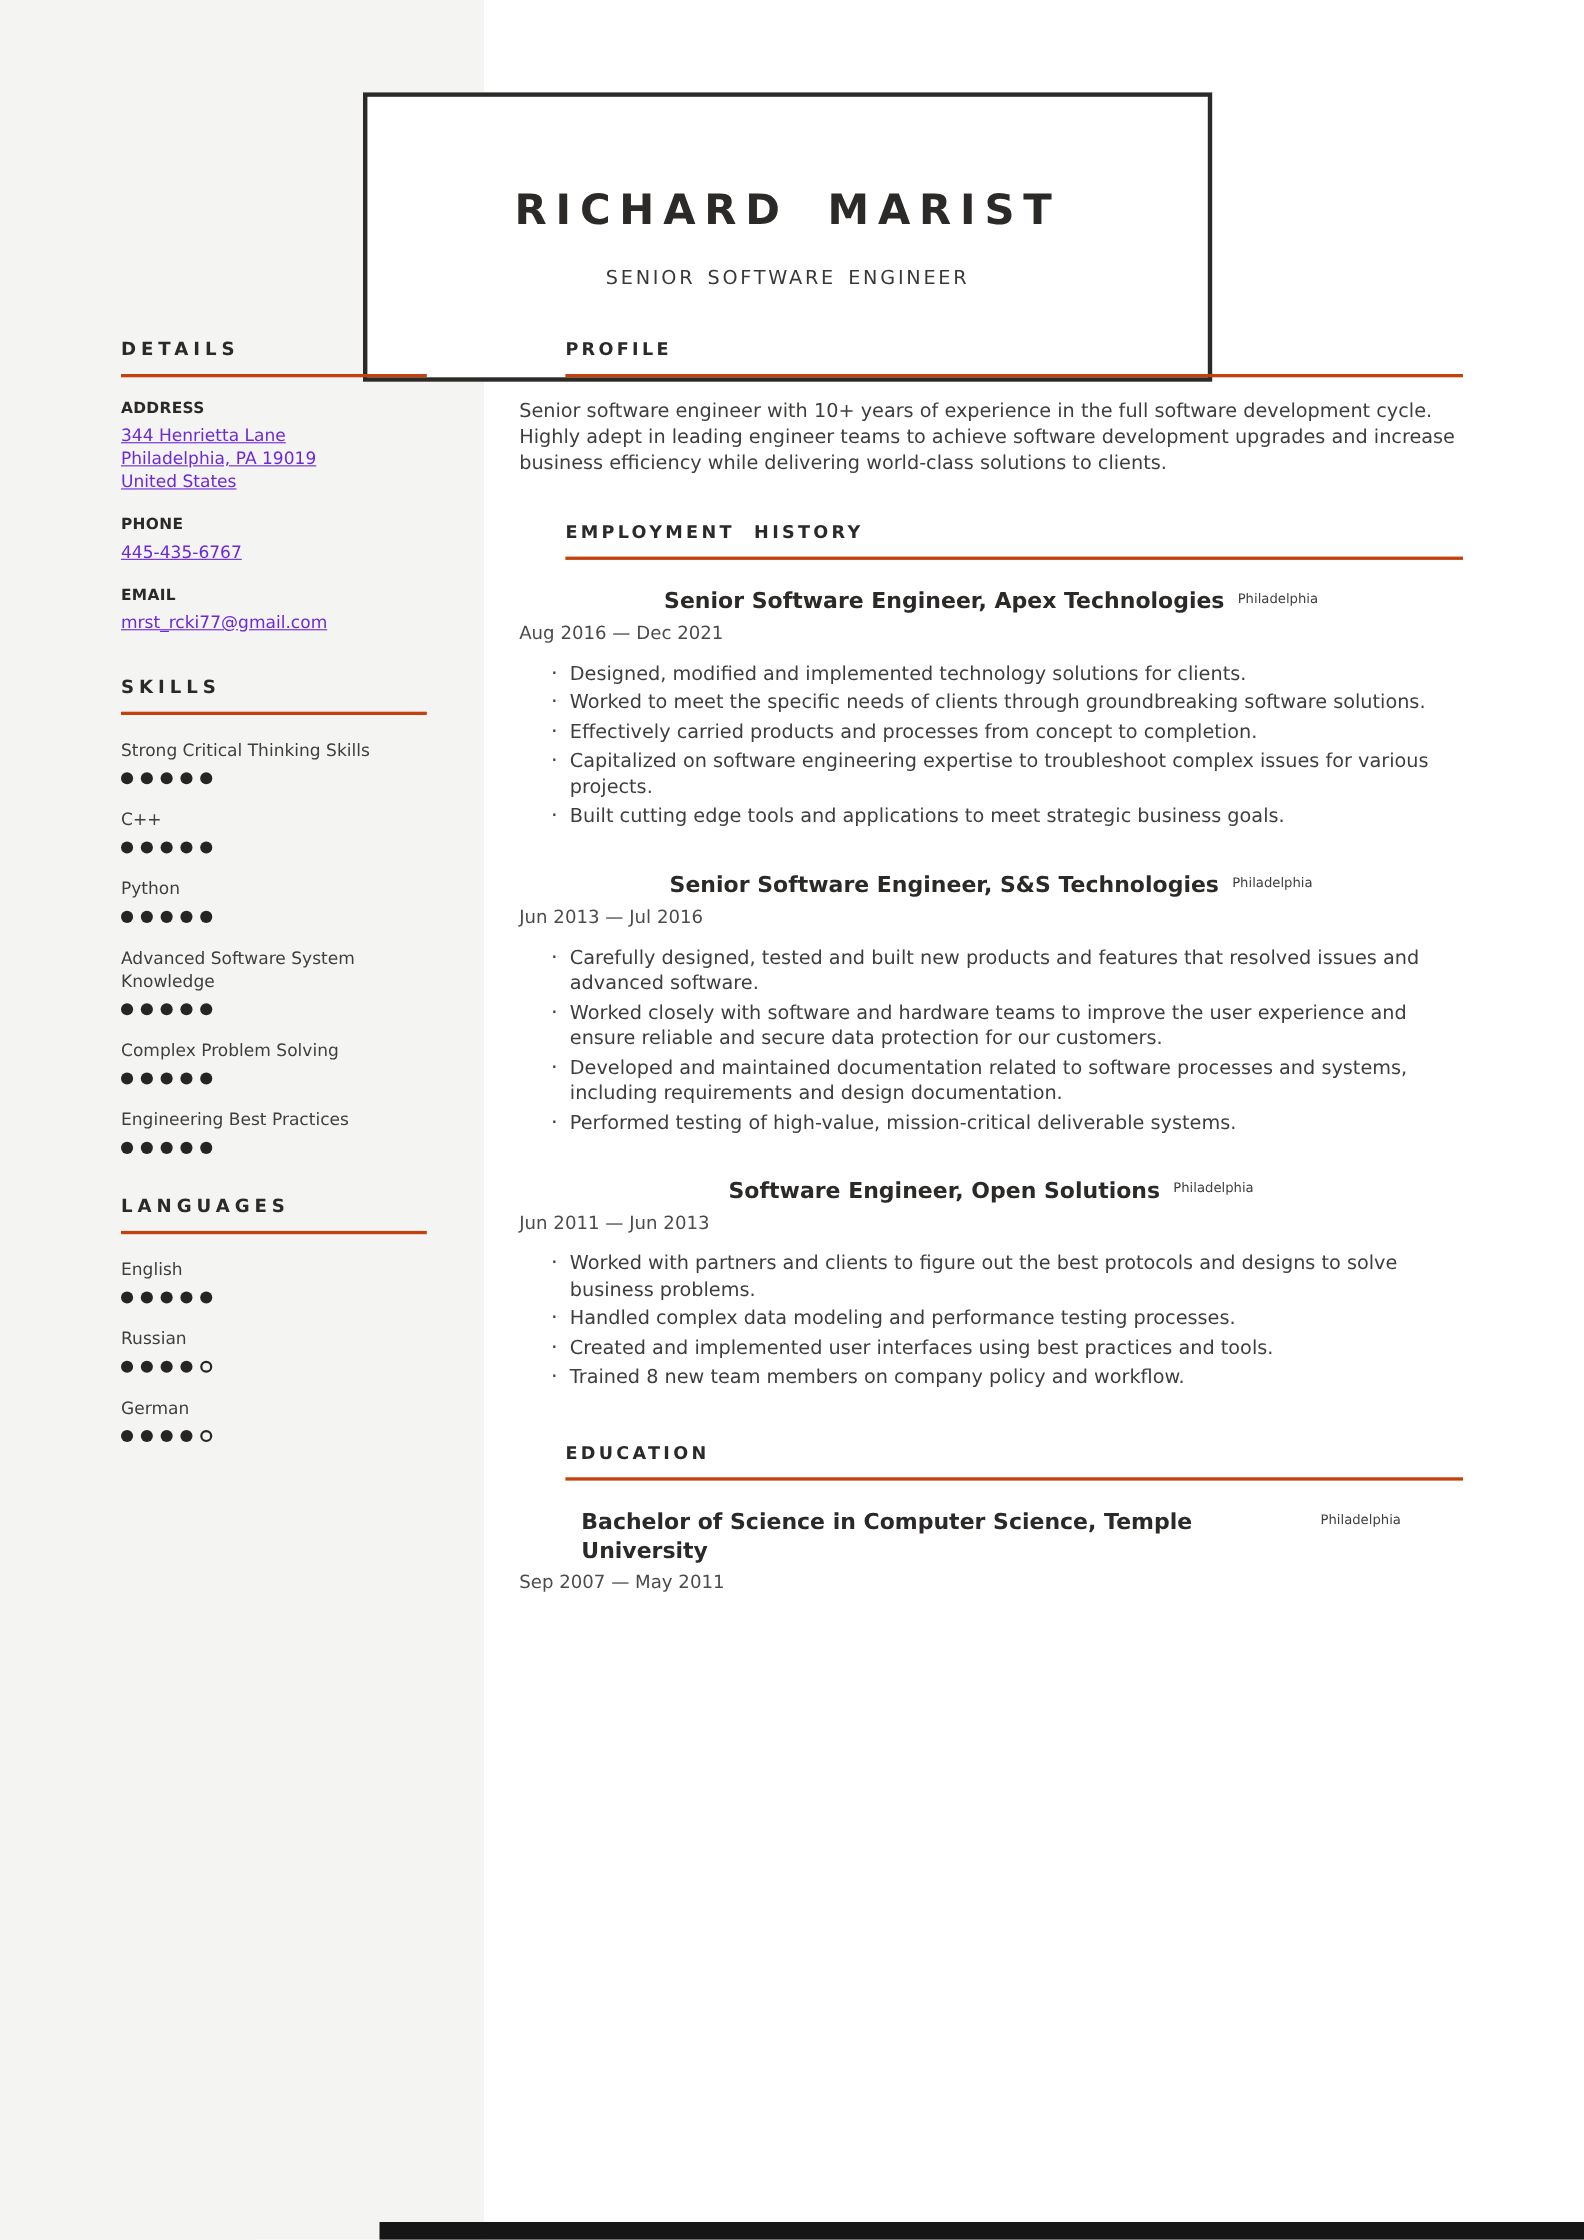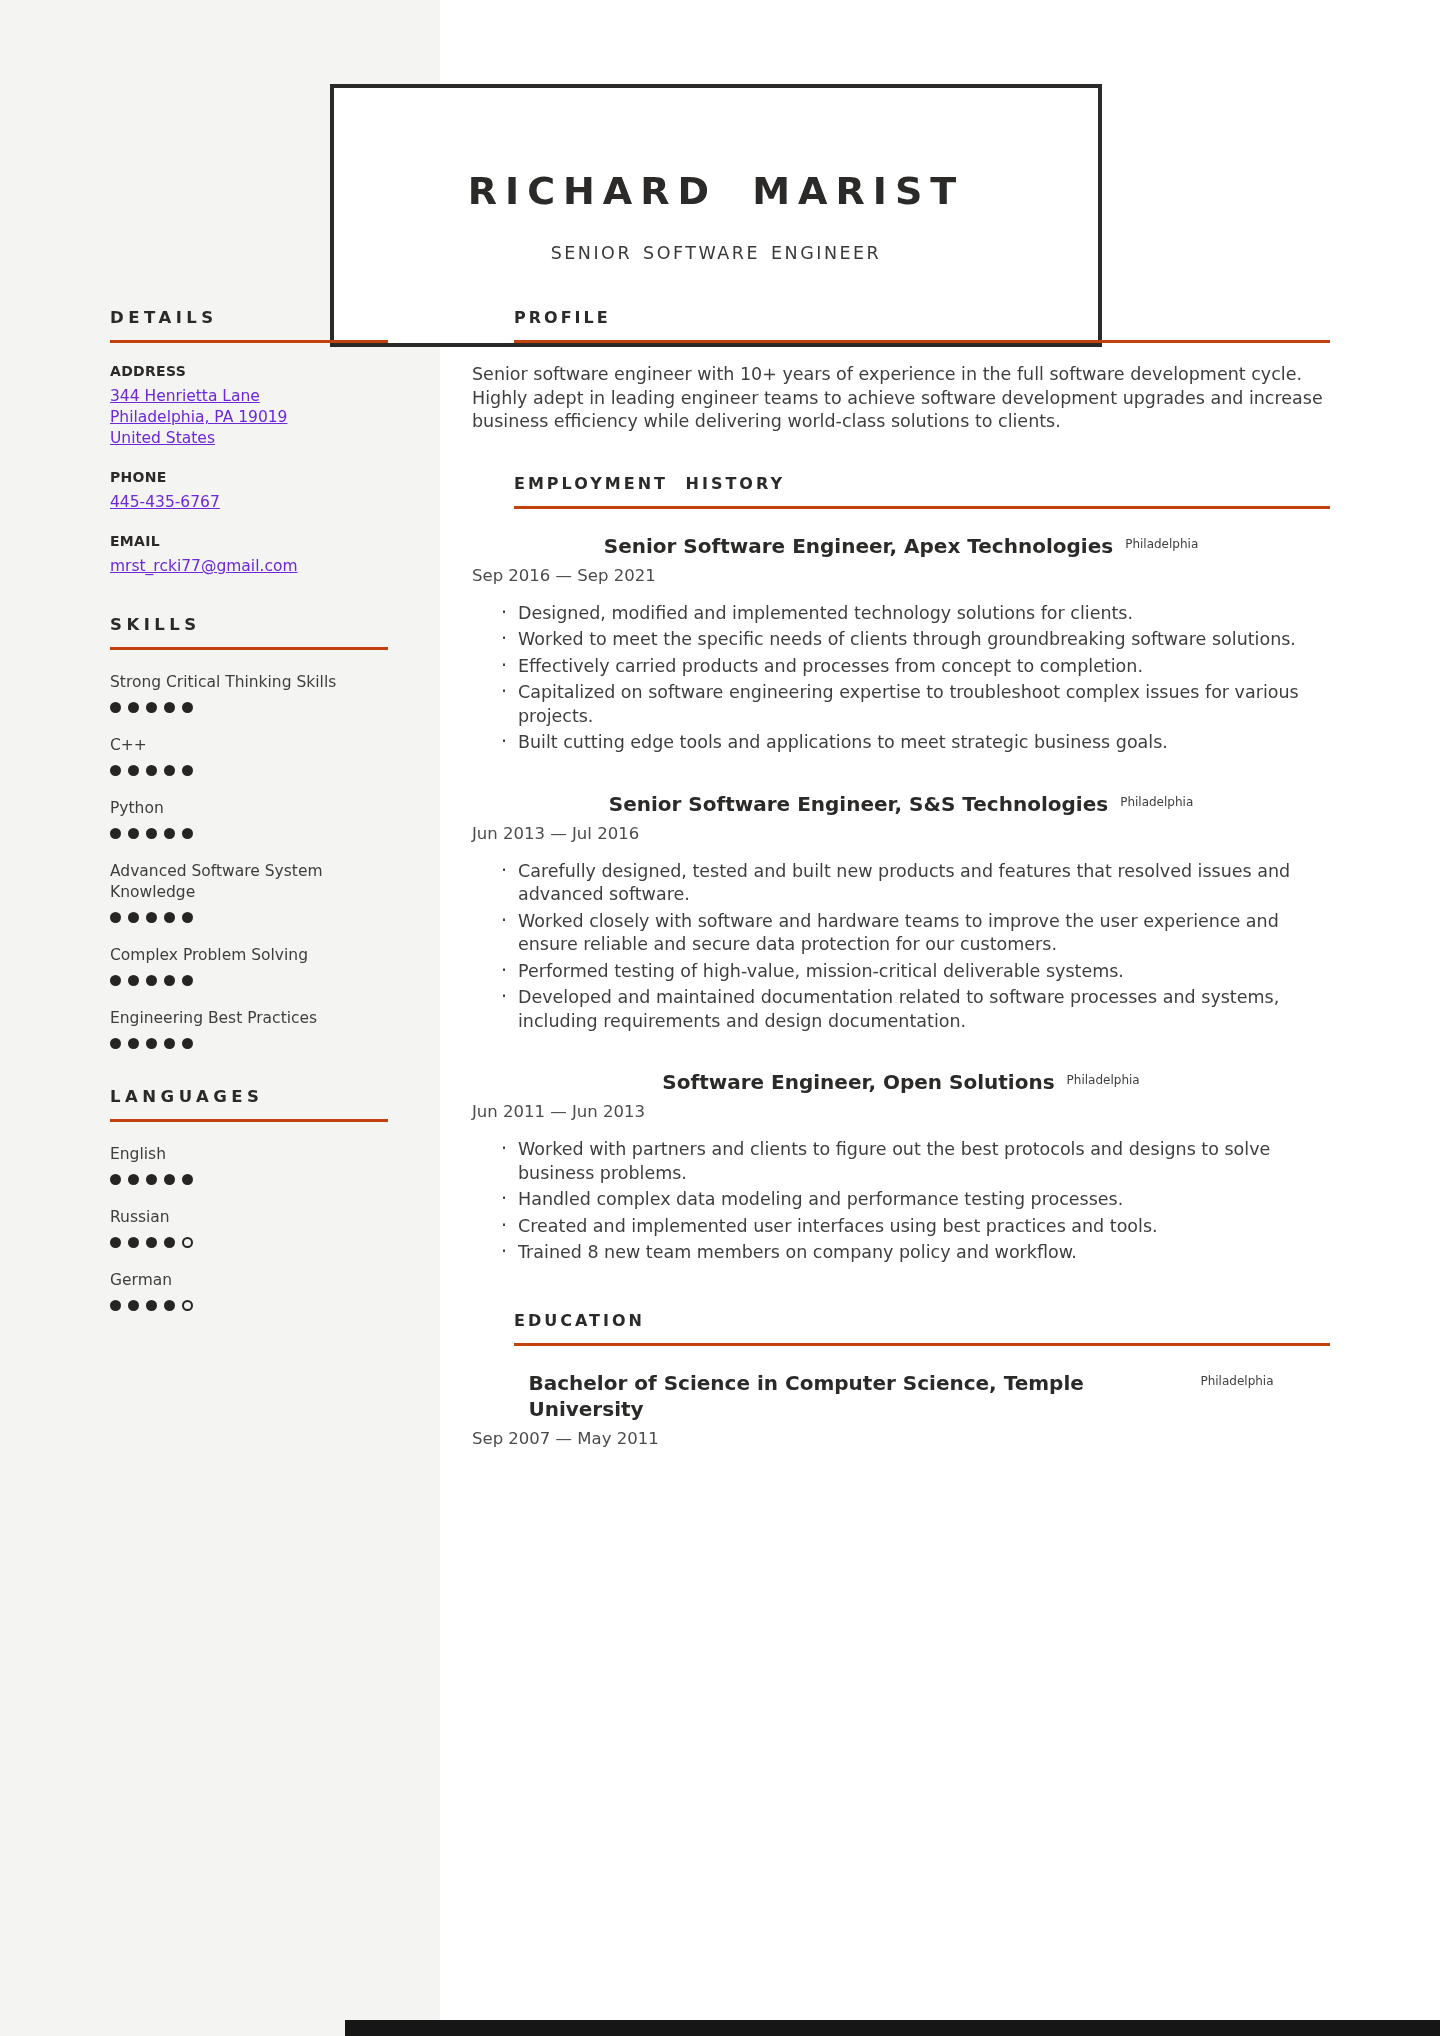--- a/index.html
+++ b/index.html
@@ -193,41 +193,41 @@
   </div>
 
   <div class="block-employment">
     <div class="sec-head">EMPLOYMENT HISTORY</div>
 
     <div class="job first">
       <div class="job-head">
         <div class="job-title">Senior Software Engineer, Apex Technologies</div>
         <div class="job-loc">Philadelphia</div>
       </div>
-      <div class="job-dates">Sep 2016 — Sep 2021</div>
+      <div class="job-dates">Aug 2016 — Dec 2021</div>
       <ul class="bullets">
         <li>Designed, modified and implemented technology solutions for clients.</li>
         <li>Worked to meet the specific needs of clients through groundbreaking software solutions.</li>
         <li>Effectively carried products and processes from concept to completion.</li>
         <li>Capitalized on software engineering expertise to troubleshoot complex issues for various projects.</li>
         <li>Built cutting edge tools and applications to meet strategic business goals.</li>
       </ul>
     </div>
 
     <div class="job">
       <div class="job-head">
         <div class="job-title">Senior Software Engineer, S&amp;S Technologies</div>
         <div class="job-loc">Philadelphia</div>
       </div>
       <div class="job-dates">Jun 2013 — Jul 2016</div>
       <ul class="bullets">
         <li>Carefully designed, tested and built new products and features that resolved issues and advanced software.</li>
         <li>Worked closely with software and hardware teams to improve the user experience and ensure reliable and secure data protection for our customers.</li>
+        <li>Developed and maintained documentation related to software processes and systems, including requirements and design documentation.</li>
         <li>Performed testing of high-value, mission-critical deliverable systems.</li>
-        <li>Developed and maintained documentation related to software processes and systems, including requirements and design documentation.</li>
       </ul>
     </div>
 
     <div class="job">
       <div class="job-head">
         <div class="job-title">Software Engineer, Open Solutions</div>
         <div class="job-loc">Philadelphia</div>
       </div>
       <div class="job-dates">Jun 2011 — Jun 2013</div>
       <ul class="bullets">

